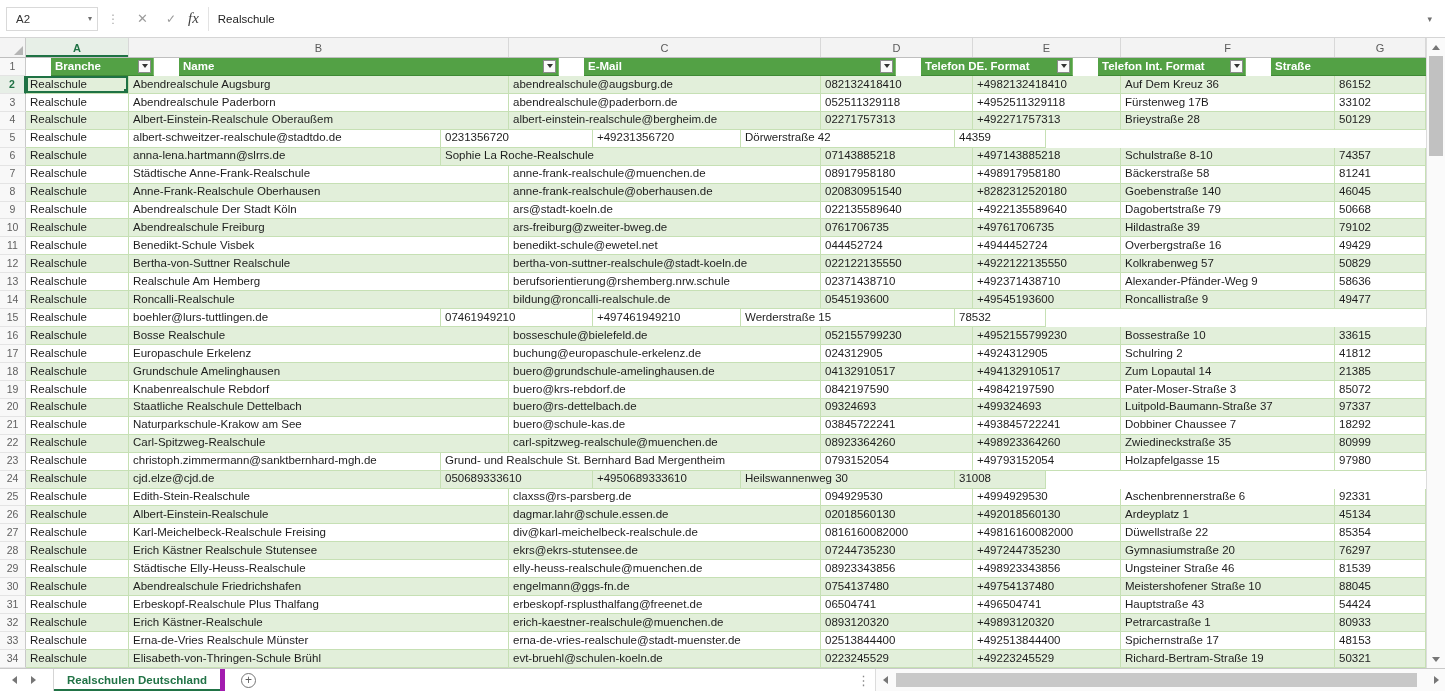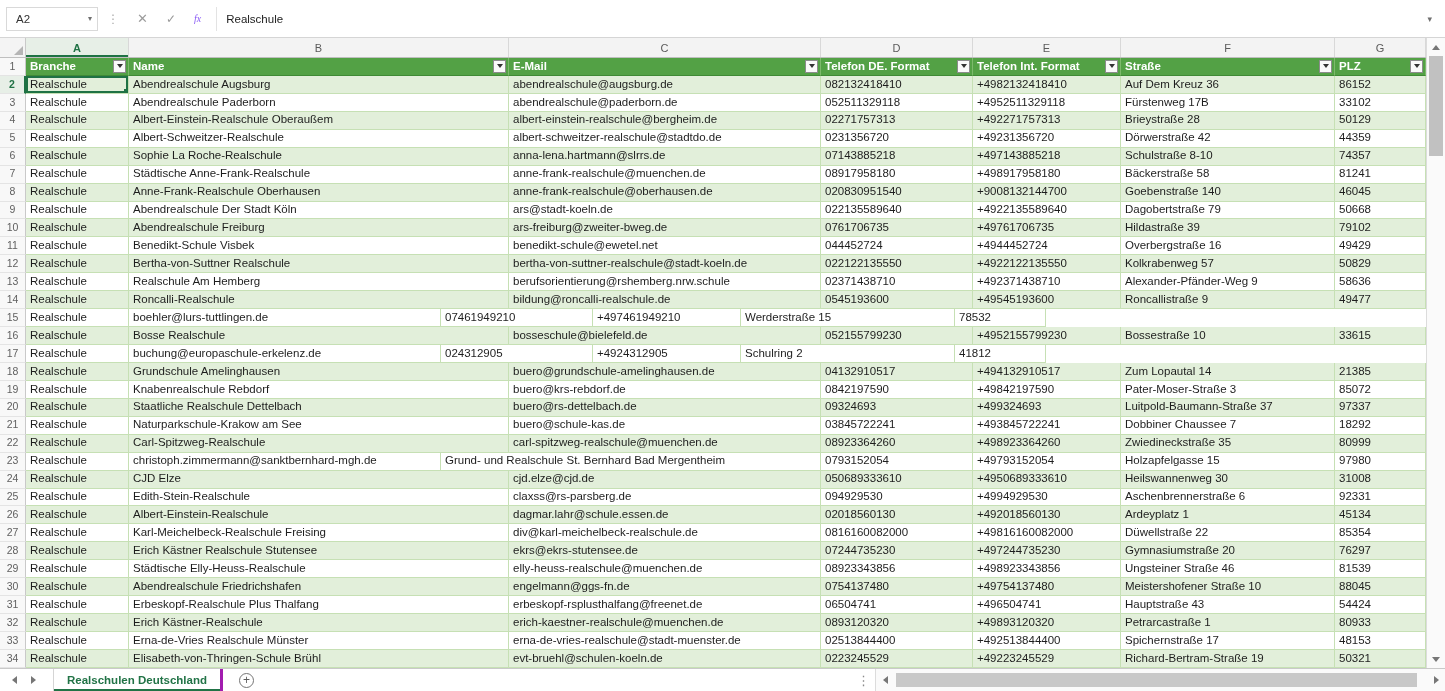--- a/index.html
+++ b/index.html
@@ -9,21 +9,21 @@
 
   
   .formula-bar { height: 38px; flex: none; display: flex; align-items: center; background: #fff;
                  border-bottom: 1px solid #d5d5d5; padding: 0 6px; }
   .name-box { width: 92px; height: 24px; border: 1px solid #d9d9d9; display: flex; align-items: center;
               justify-content: space-between; padding: 0 5px 0 9px; color: #333; background: #fff; }
   .nb-chev { font-size: 8px; color: #707070; }
   .fb-grip { color: #ababab; margin: 0 9px; font-size: 12px; }
   .fb-x { color: #9b9b9b; font-size: 13px; margin: 0 9px; }
   .fb-check { color: #9b9b9b; font-size: 12px; margin: 0 9px; }
-  .fb-fx { font-family: "Liberation Serif", serif; font-style: italic; color: #8b5cf6; font-size: 10px; margin: 0 9px; }
+  .fb-fx { font-family: "Liberation Serif", serif; font-style: italic; color: #404040; font-size: 15px; margin: 0 3px; }
   .formula-input { flex: 1; height: 24px; line-height: 24px; border-left: 1px solid #e3e3e3; margin-left: 6px;
                    padding-left: 9px; color: #222; white-space: nowrap; overflow: hidden; }
   .fb-expand { color: #707070; font-size: 9px; padding: 0 7px; }
 
   
   .main { flex: 1; display: flex; overflow: hidden; }
   .sheet { width: 1426px; flex: none; display: flex; flex-direction: column; overflow: hidden; }
 
   .col-strip { height: 20px; flex: none; display: flex; background: #f3f3f3; border-bottom: 1px solid #bfbfbf; }
   .corner { width: 26px; flex: none; position: relative; background: #f4f4f4; border-right: 1px solid #c9c9c9; }
@@ -44,21 +44,21 @@
   .c4 { width: 148px; } .c5 { width: 214px; } .c6 { width: 91px; }
 
   .cell { flex: none; display: flex; align-items: center; padding-left: 4px; white-space: nowrap; overflow: hidden;
           background: #fff; border-right: 1px solid #c6e0b4; border-bottom: 1px solid #c6e0b4; color: #1d1d1d; }
   .row.band .cell { background: #e2efda; }
   .active-cell { position: relative; box-shadow: inset 0 0 0 2px #1f7244; }
   .active-cell::after { content: ""; position: absolute; right: 0; bottom: 0; width: 4px; height: 4px; background: #1f7244; }
 
   .header-row .hcell { flex: none; display: flex; align-items: center; justify-content: space-between;
           padding-left: 4px; overflow: hidden; white-space: nowrap; background: #53a145; color: #fff;
-          font-weight: 700; border-right: 1px solid #7dba6c; border-bottom: 1px solid #3f8a35; }
+          font-weight: 700; border-right: 1px solid #7dba6c; border-bottom: 1px solid #3f8a35; margin-left: 25px; }
   .htext { overflow: hidden; white-space: nowrap; }
   .fbtn { flex: none; width: 13px; height: 13px; margin-right: 2px; margin-left: 3px; background: #fafafa;
           border: 1px solid #8c8c8c; display: flex; align-items: center; justify-content: center; }
   .ftri { width: 0; height: 0; border-left: 3px solid transparent; border-right: 3px solid transparent;
           border-top: 4px solid #333; }
 
   
   .vscroll { width: 19px; flex: none; display: flex; flex-direction: column; background: #fafafa;
              border-left: 1px solid #dcdcdc; }
   .vs-btn { height: 18px; flex: none; display: flex; align-items: center; justify-content: center; }
@@ -72,21 +72,21 @@
   
   .sheet-bar { height: 23px; flex: none; display: flex; align-items: stretch; background: #fff;
                border-top: 1px solid #c9c9c9; }
   .tab-nav { display: flex; align-items: center; padding: 0 7px; }
   .tab-nav:first-child { padding-left: 12px; }
   .tri-left { width: 0; height: 0; border-top: 4px solid transparent; border-bottom: 4px solid transparent;
               border-right: 5px solid #767676; }
   .tri-right { width: 0; height: 0; border-top: 4px solid transparent; border-bottom: 4px solid transparent;
                border-left: 5px solid #767676; }
   .tab { display: flex; align-items: center; padding: 0 13px; margin-left: 10px; position: relative;
-         background: #fff; border-left: 1px solid #d5d5d5; border-right: 3px solid #a21caf; }
+         background: #fff; border-left: 1px solid #d5d5d5; border-right: 5px solid #a21caf; }
   .tab.active span { color: #217346; font-weight: 700; }
   .tab.active::after { content: ""; position: absolute; left: 0; right: 0; bottom: 0; height: 2px; background: #217346; }
   .add-sheet { align-self: center; width: 15px; height: 15px; margin-left: 16px; border: 1px solid #757575;
                border-radius: 50%; display: flex; align-items: center; justify-content: center;
                color: #5c5c5c; font-size: 12px; line-height: 1; }
   .sb-spacer { flex: 1; }
   .sb-grip { align-self: center; color: #8a8a8a; font-size: 13px; padding: 0 5px; }
   .hscroll { width: 570px; flex: none; display: flex; align-items: stretch; background: #fafafa;
              border-left: 1px solid #dcdcdc; }
   .hs-btn { width: 18px; flex: none; display: flex; align-items: center; justify-content: center; }
@@ -197,32 +197,31 @@
             <div class="cell c1">Albert-Einstein-Realschule Oberaußem</div>
             <div class="cell c2">albert-einstein-realschule@bergheim.de</div>
             <div class="cell c3">02271757313</div>
             <div class="cell c4">+492271757313</div>
             <div class="cell c5">Brieystraße 28</div>
             <div class="cell c6">50129</div>
           </div>
           <div class="row">
             <div class="rownum">5</div>
             <div class="cell c0">Realschule</div>
-            <div class="cell c1">Albert-Schweitzer-Realschule</div>
             <div class="cell c2">albert-schweitzer-realschule@stadtdo.de</div>
             <div class="cell c3">0231356720</div>
             <div class="cell c4">+49231356720</div>
             <div class="cell c5">Dörwerstraße 42</div>
             <div class="cell c6">44359</div>
           </div>
           <div class="row band">
             <div class="rownum">6</div>
             <div class="cell c0">Realschule</div>
+            <div class="cell c2">anna-lena.hartmann@slrrs.de</div>
             <div class="cell c1">Sophie La Roche-Realschule</div>
-            <div class="cell c2">anna-lena.hartmann@slrrs.de</div>
             <div class="cell c3">07143885218</div>
             <div class="cell c4">+497143885218</div>
             <div class="cell c5">Schulstraße 8-10</div>
             <div class="cell c6">74357</div>
           </div>
           <div class="row">
             <div class="rownum">7</div>
             <div class="cell c0">Realschule</div>
             <div class="cell c1">Städtische Anne-Frank-Realschule</div>
             <div class="cell c2">anne-frank-realschule@muenchen.de</div>
@@ -230,21 +229,21 @@
             <div class="cell c4">+498917958180</div>
             <div class="cell c5">Bäckerstraße 58</div>
             <div class="cell c6">81241</div>
           </div>
           <div class="row band">
             <div class="rownum">8</div>
             <div class="cell c0">Realschule</div>
             <div class="cell c1">Anne-Frank-Realschule Oberhausen</div>
             <div class="cell c2">anne-frank-realschule@oberhausen.de</div>
             <div class="cell c3">020830951540</div>
-            <div class="cell c4">+9008132144700</div>
+            <div class="cell c4">+8282312520180</div>
             <div class="cell c5">Goebenstraße 140</div>
             <div class="cell c6">46045</div>
           </div>
           <div class="row">
             <div class="rownum">9</div>
             <div class="cell c0">Realschule</div>
             <div class="cell c1">Abendrealschule Der Stadt Köln</div>
             <div class="cell c2">ars@stadt-koeln.de</div>
             <div class="cell c3">022135589640</div>
             <div class="cell c4">+4922135589640</div>
@@ -316,20 +315,21 @@
             <div class="cell c1">Bosse Realschule</div>
             <div class="cell c2">bosseschule@bielefeld.de</div>
             <div class="cell c3">052155799230</div>
             <div class="cell c4">+4952155799230</div>
             <div class="cell c5">Bossestraße 10</div>
             <div class="cell c6">33615</div>
           </div>
           <div class="row">
             <div class="rownum">17</div>
             <div class="cell c0">Realschule</div>
+            <div class="cell c1">Europaschule Erkelenz</div>
             <div class="cell c2">buchung@europaschule-erkelenz.de</div>
             <div class="cell c3">024312905</div>
             <div class="cell c4">+4924312905</div>
             <div class="cell c5">Schulring 2</div>
             <div class="cell c6">41812</div>
           </div>
           <div class="row band">
             <div class="rownum">18</div>
             <div class="cell c0">Realschule</div>
             <div class="cell c1">Grundschule Amelinghausen</div>
@@ -385,21 +385,20 @@
             <div class="cell c2">christoph.zimmermann@sanktbernhard-mgh.de</div>
             <div class="cell c1">Grund- und Realschule St. Bernhard Bad Mergentheim</div>
             <div class="cell c3">0793152054</div>
             <div class="cell c4">+49793152054</div>
             <div class="cell c5">Holzapfelgasse 15</div>
             <div class="cell c6">97980</div>
           </div>
           <div class="row band">
             <div class="rownum">24</div>
             <div class="cell c0">Realschule</div>
-            <div class="cell c1">CJD Elze</div>
             <div class="cell c2">cjd.elze@cjd.de</div>
             <div class="cell c3">050689333610</div>
             <div class="cell c4">+4950689333610</div>
             <div class="cell c5">Heilswannenweg 30</div>
             <div class="cell c6">31008</div>
           </div>
           <div class="row">
             <div class="rownum">25</div>
             <div class="cell c0">Realschule</div>
             <div class="cell c1">Edith-Stein-Realschule</div>

